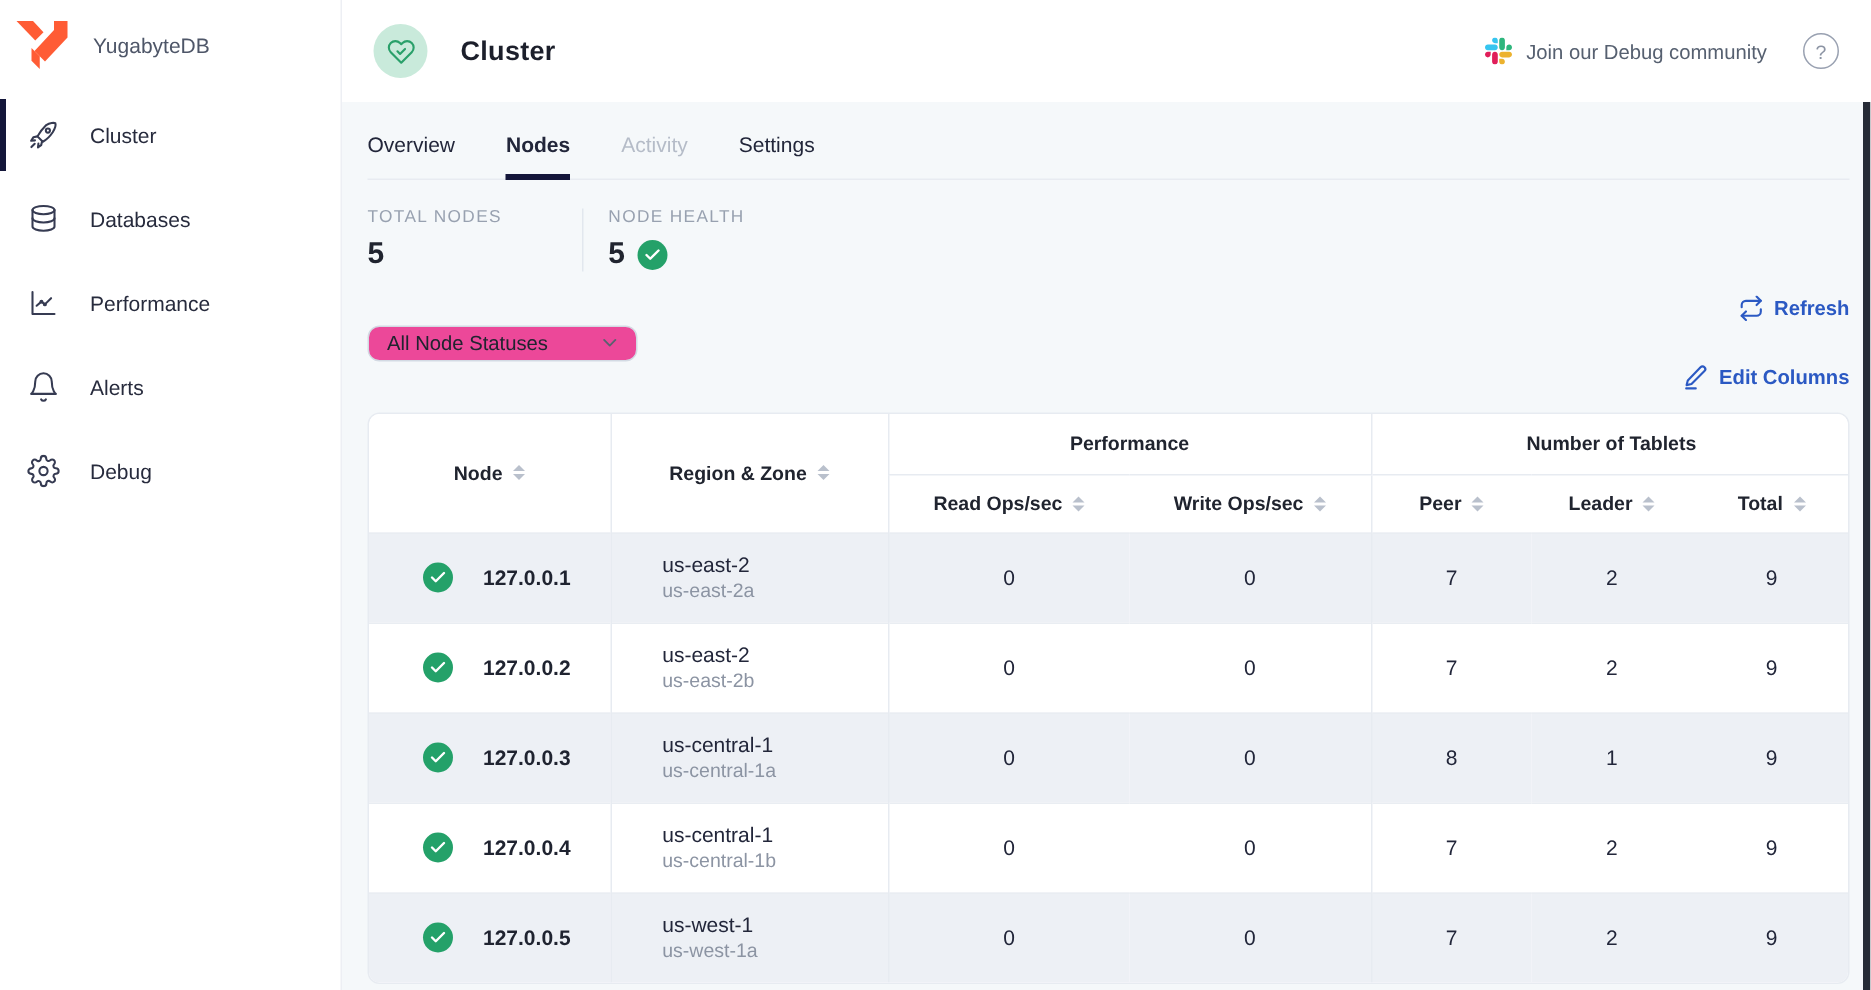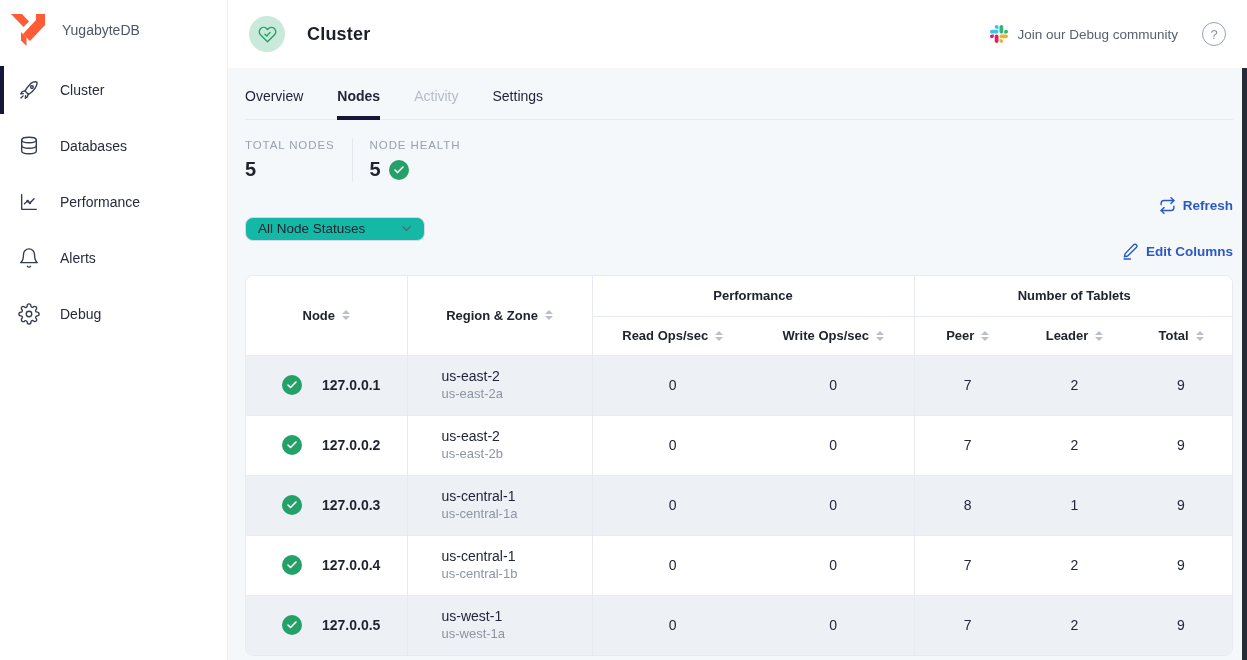--- a/index.html
+++ b/index.html
@@ -30,29 +30,29 @@
   
   .tabs { display:flex; gap:34px; padding-top:20px; border-bottom:1px solid #e8ebf1; }
   .tab { font-size:14px; color:#22263a; padding-bottom:15px; position:relative; cursor:pointer; }
   .tab.active { font-weight:700; }
   .tab.active::after { content:""; position:absolute; left:0; right:0; bottom:-1px; height:4px; background:#14163a; }
   .tab.disabled { color:#b5bcc8; }
 
   
   .stats { display:flex; align-items:stretch; margin-top:19px; }
   .stat { display:flex; flex-direction:column; gap:7px; padding-right:17px; }
-  .stat + .stat { padding-left:17px; border-left:1px solid #e2e7ee; }
+  .stat + .stat { padding-left:17px; border-left:1px solid #e2e7ee;margin-left:36px; }
   .stat-label { font-size:11.5px; letter-spacing:.9px; color:#98a1b0; }
   .stat-value { font-size:20px; font-weight:700; color:#20242f; display:flex; align-items:center; gap:8px; }
   .badge-check { width:20px; height:20px; min-width:20px; border-radius:50%; background:#24a169; display:flex; align-items:center; justify-content:center; }
   .badge-check svg { width:12px; height:12px; stroke:#fff; }
 
   
   .toolbar { display:flex; align-items:center; margin-top:16px; }
-  .select { width:180px; height:24px; background:#14b8a6; border:1px solid #d3dae3; border-radius:8px; display:flex; align-items:center; justify-content:space-between; padding:0 10px 0 12px; font-size:13.5px; color:#20242f; cursor:pointer; }
+  .select { width:180px; height:24px; background:#ec4899; border:1px solid #d3dae3; border-radius:8px; display:flex; align-items:center; justify-content:space-between; padding:0 10px 0 12px; font-size:13.5px; color:#20242f; cursor:pointer; }
   .select svg { width:15px; height:15px; stroke:#59616f; }
   .toolbar-right { margin-left:auto; display:flex; align-items:flex-end; gap:29px;flex-direction:column; }
   .link-btn { display:flex; align-items:center; gap:7px; color:#2b59c3; font-size:13.5px; font-weight:700; cursor:pointer; }
   .link-btn svg { width:17px; height:17px; stroke:#2b59c3; }
 
   
   .table-card { margin-top:15px; background:#fff; border:1px solid #e7ebf1; border-radius:8px; overflow:hidden; }
   table { width:100%; border-collapse:collapse; table-layout:fixed; }
   thead th { font-size:13px; font-weight:700; color:#20242f; text-align:center; background:#fff; }
   tr.group-row th { height:40px; }

